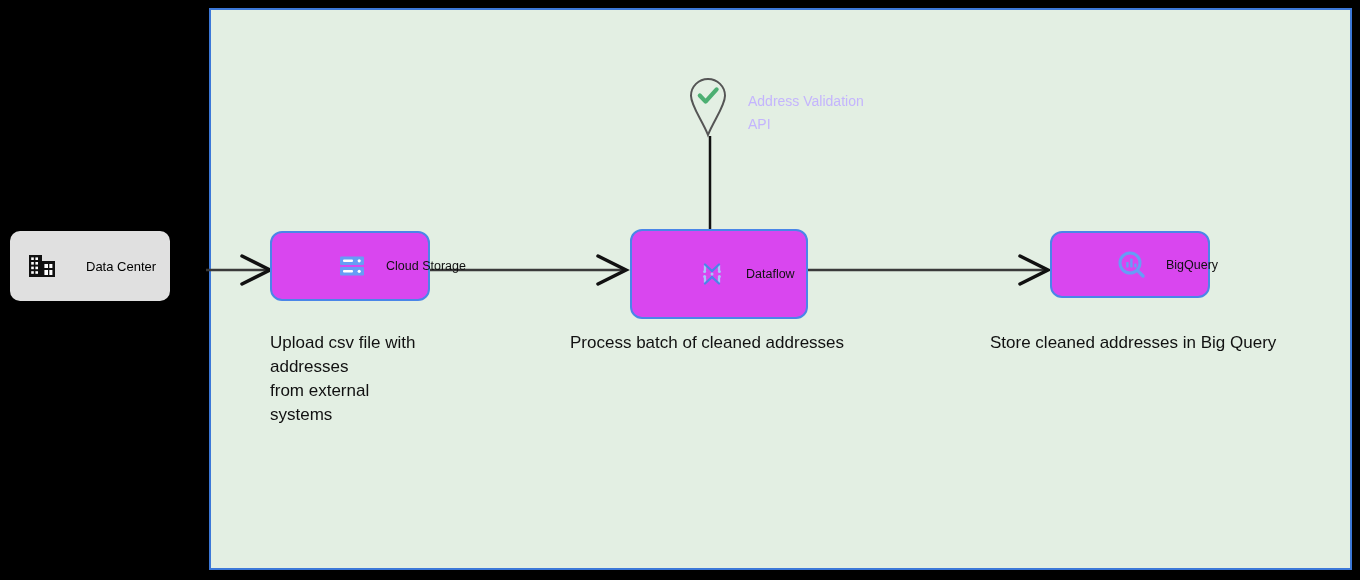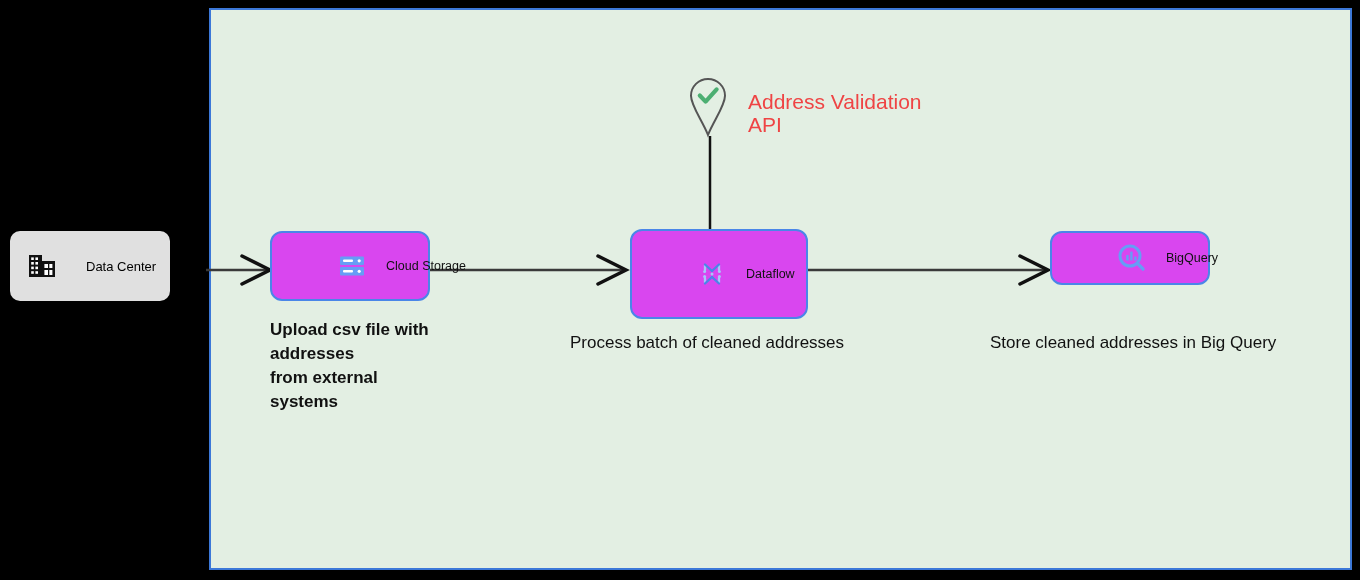--- a/index.html
+++ b/index.html
@@ -73,55 +73,55 @@
   }
   .node .node-label {
     font-size: 12.5px;
     color: #111111;
     margin-left: 18px;
     white-space: nowrap;
   }
 
   #node-cloud-storage { left: 270px; top: 231px; width: 160px; height: 70px; }
   #node-dataflow      { left: 630px; top: 229px; width: 178px; height: 90px; }
-  #node-bigquery      { left: 1050px; top: 231px; width: 160px; height: 54px; }
+  #node-bigquery      { left: 1050px; top: 231px; width: 160px; height: 67px; }
 
   
   #api-marker {
     position: absolute;
     left: 686px;
     top: 76px;
     width: 44px;
     height: 62px;
   }
   #api-label {
     position: absolute;
     left: 748px;
     top: 90px;
-    font-size: 21px;
+    font-size: 14px;
     line-height: 23px;
-    color: #ef4444;
+    color: #c4b5fd;
     white-space: pre-line;
   }
 
   
   .conn {
     position: absolute;
     overflow: visible;
   }
 
   
   .caption {
     position: absolute;
     font-size: 17px;
     line-height: 24px;
     color: #111111;
     white-space: pre-line;
   }
-  #caption-storage  { left: 270px; top: 318px; width: 250px; font-weight: bold; }
+  #caption-storage  { left: 270px; top: 331px; width: 250px; }
   #caption-dataflow { left: 570px; top: 331px; width: 400px; }
   #caption-bigquery { left: 990px; top: 331px; width: 400px; }
 </style>
 </head>
 <body>
 
 <div id="canvas">
 
   <div id="cloud-panel"></div>
 

